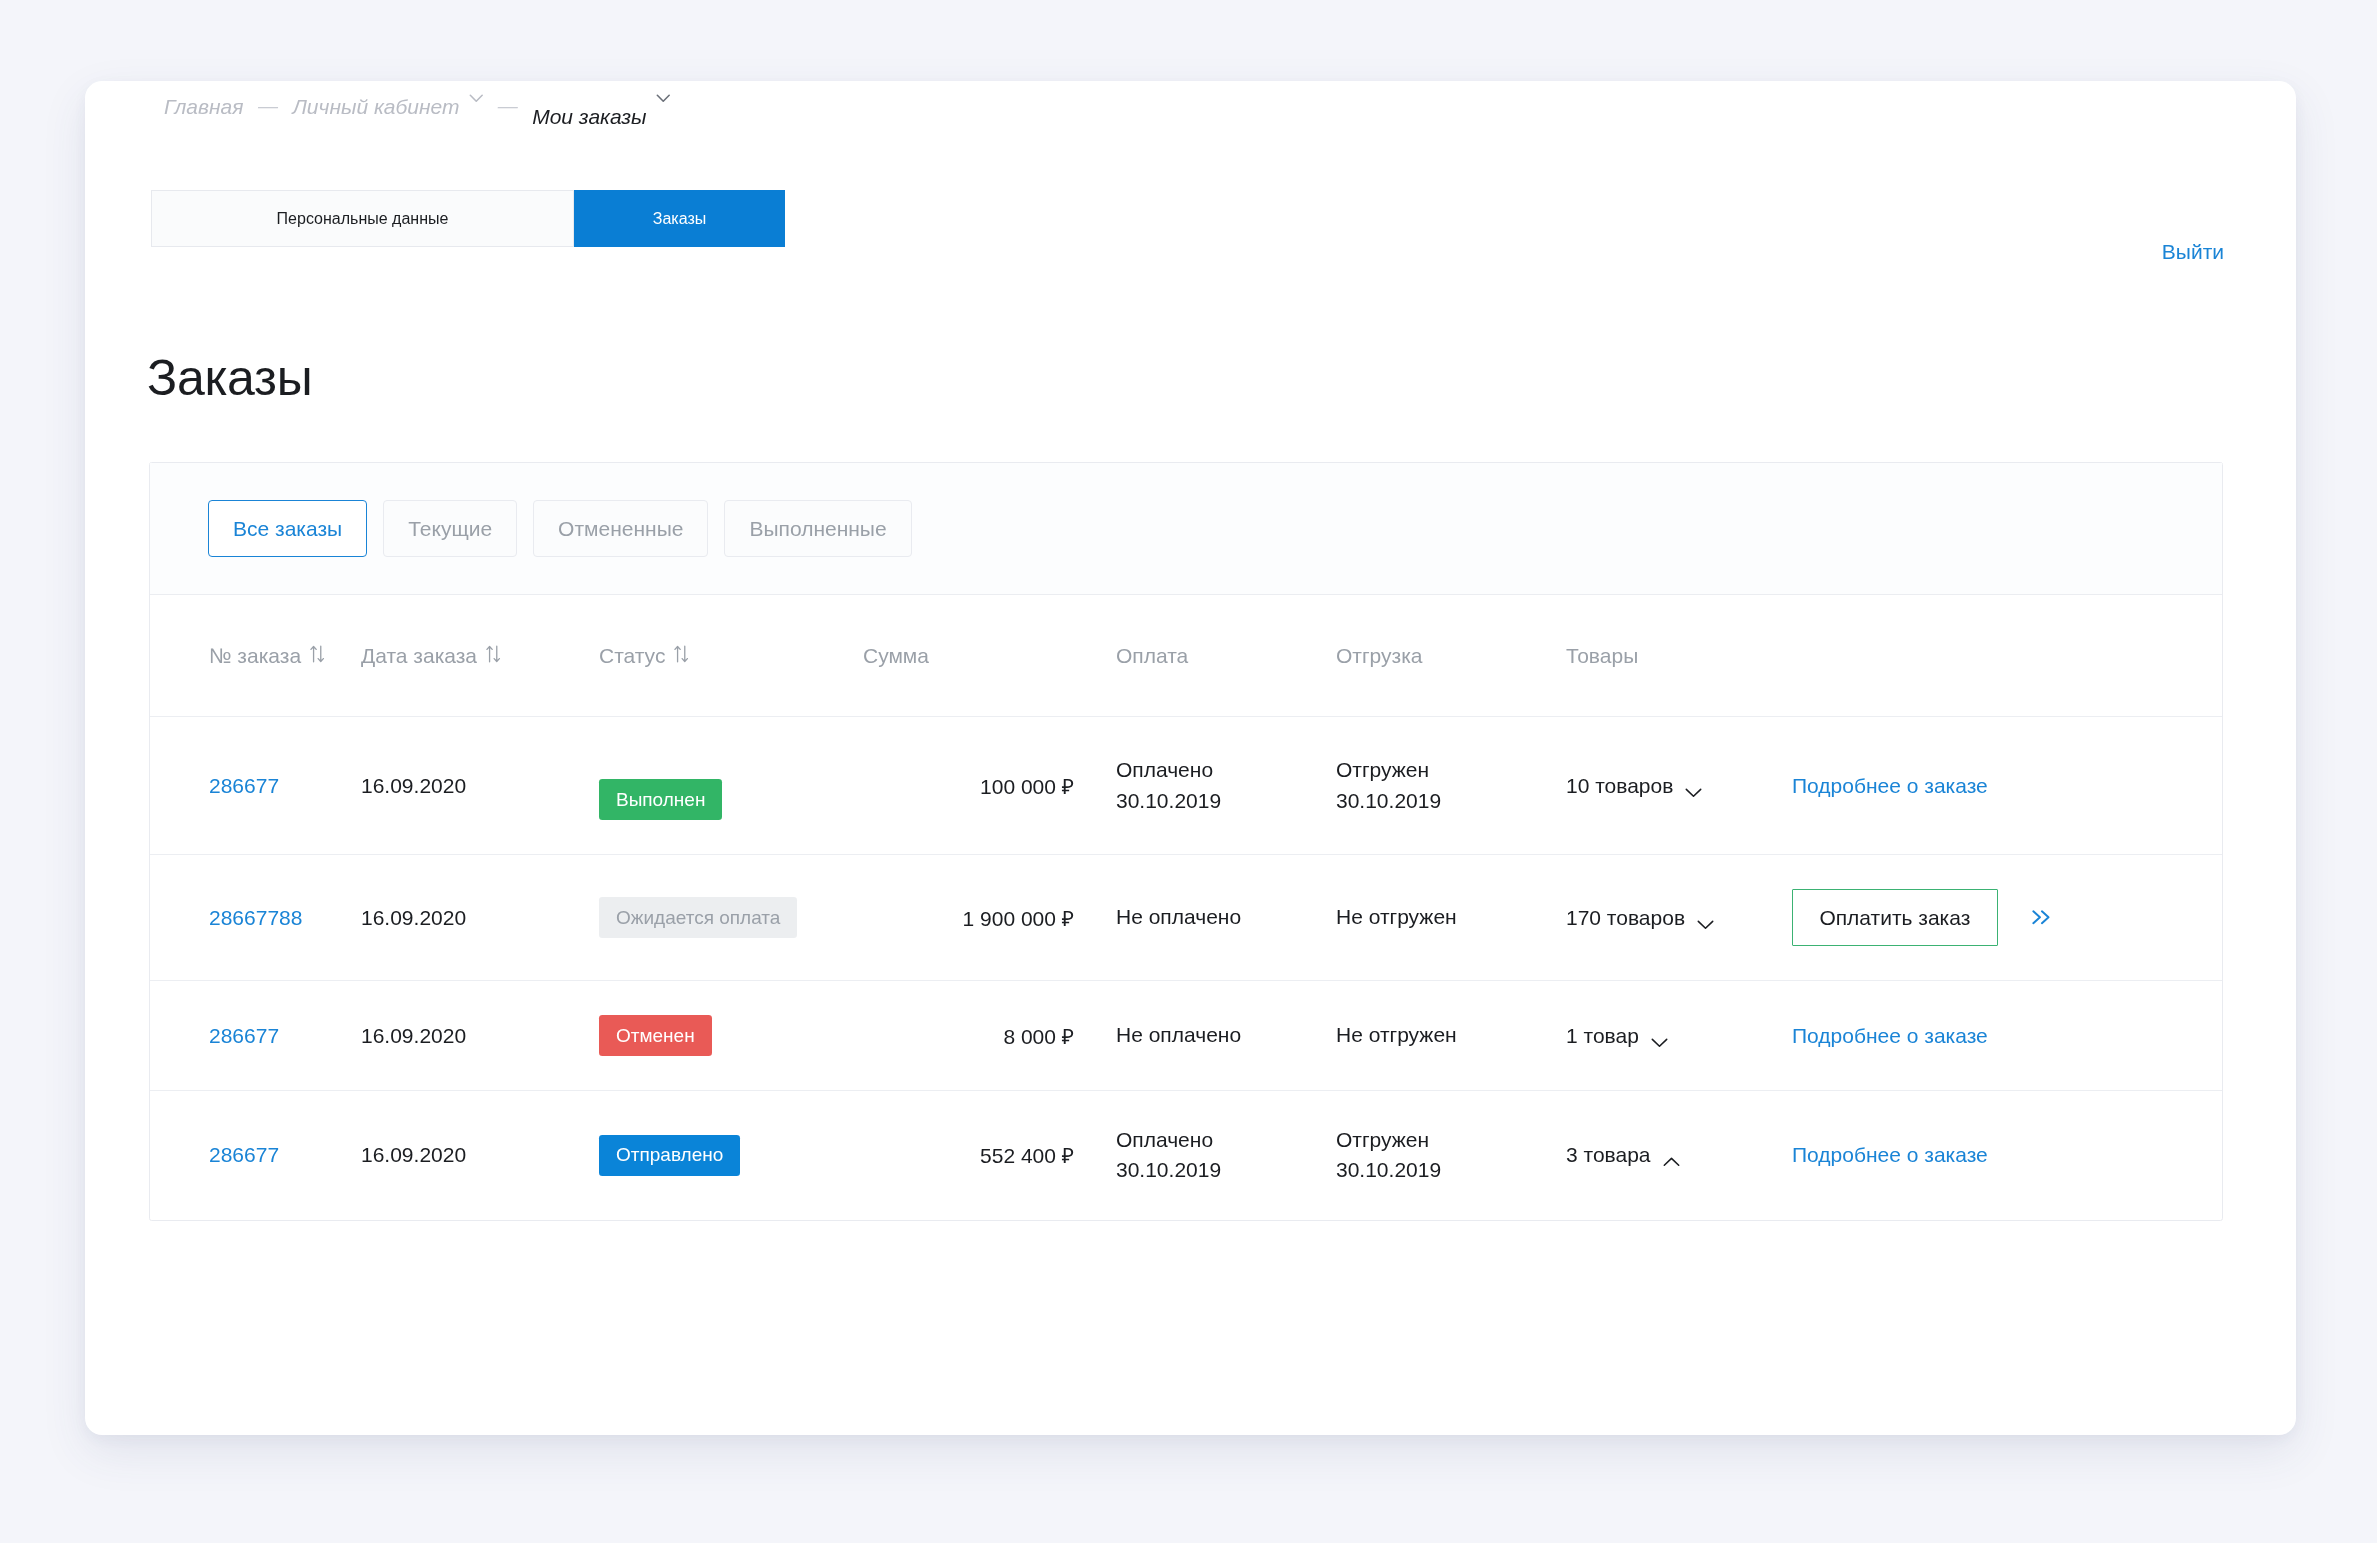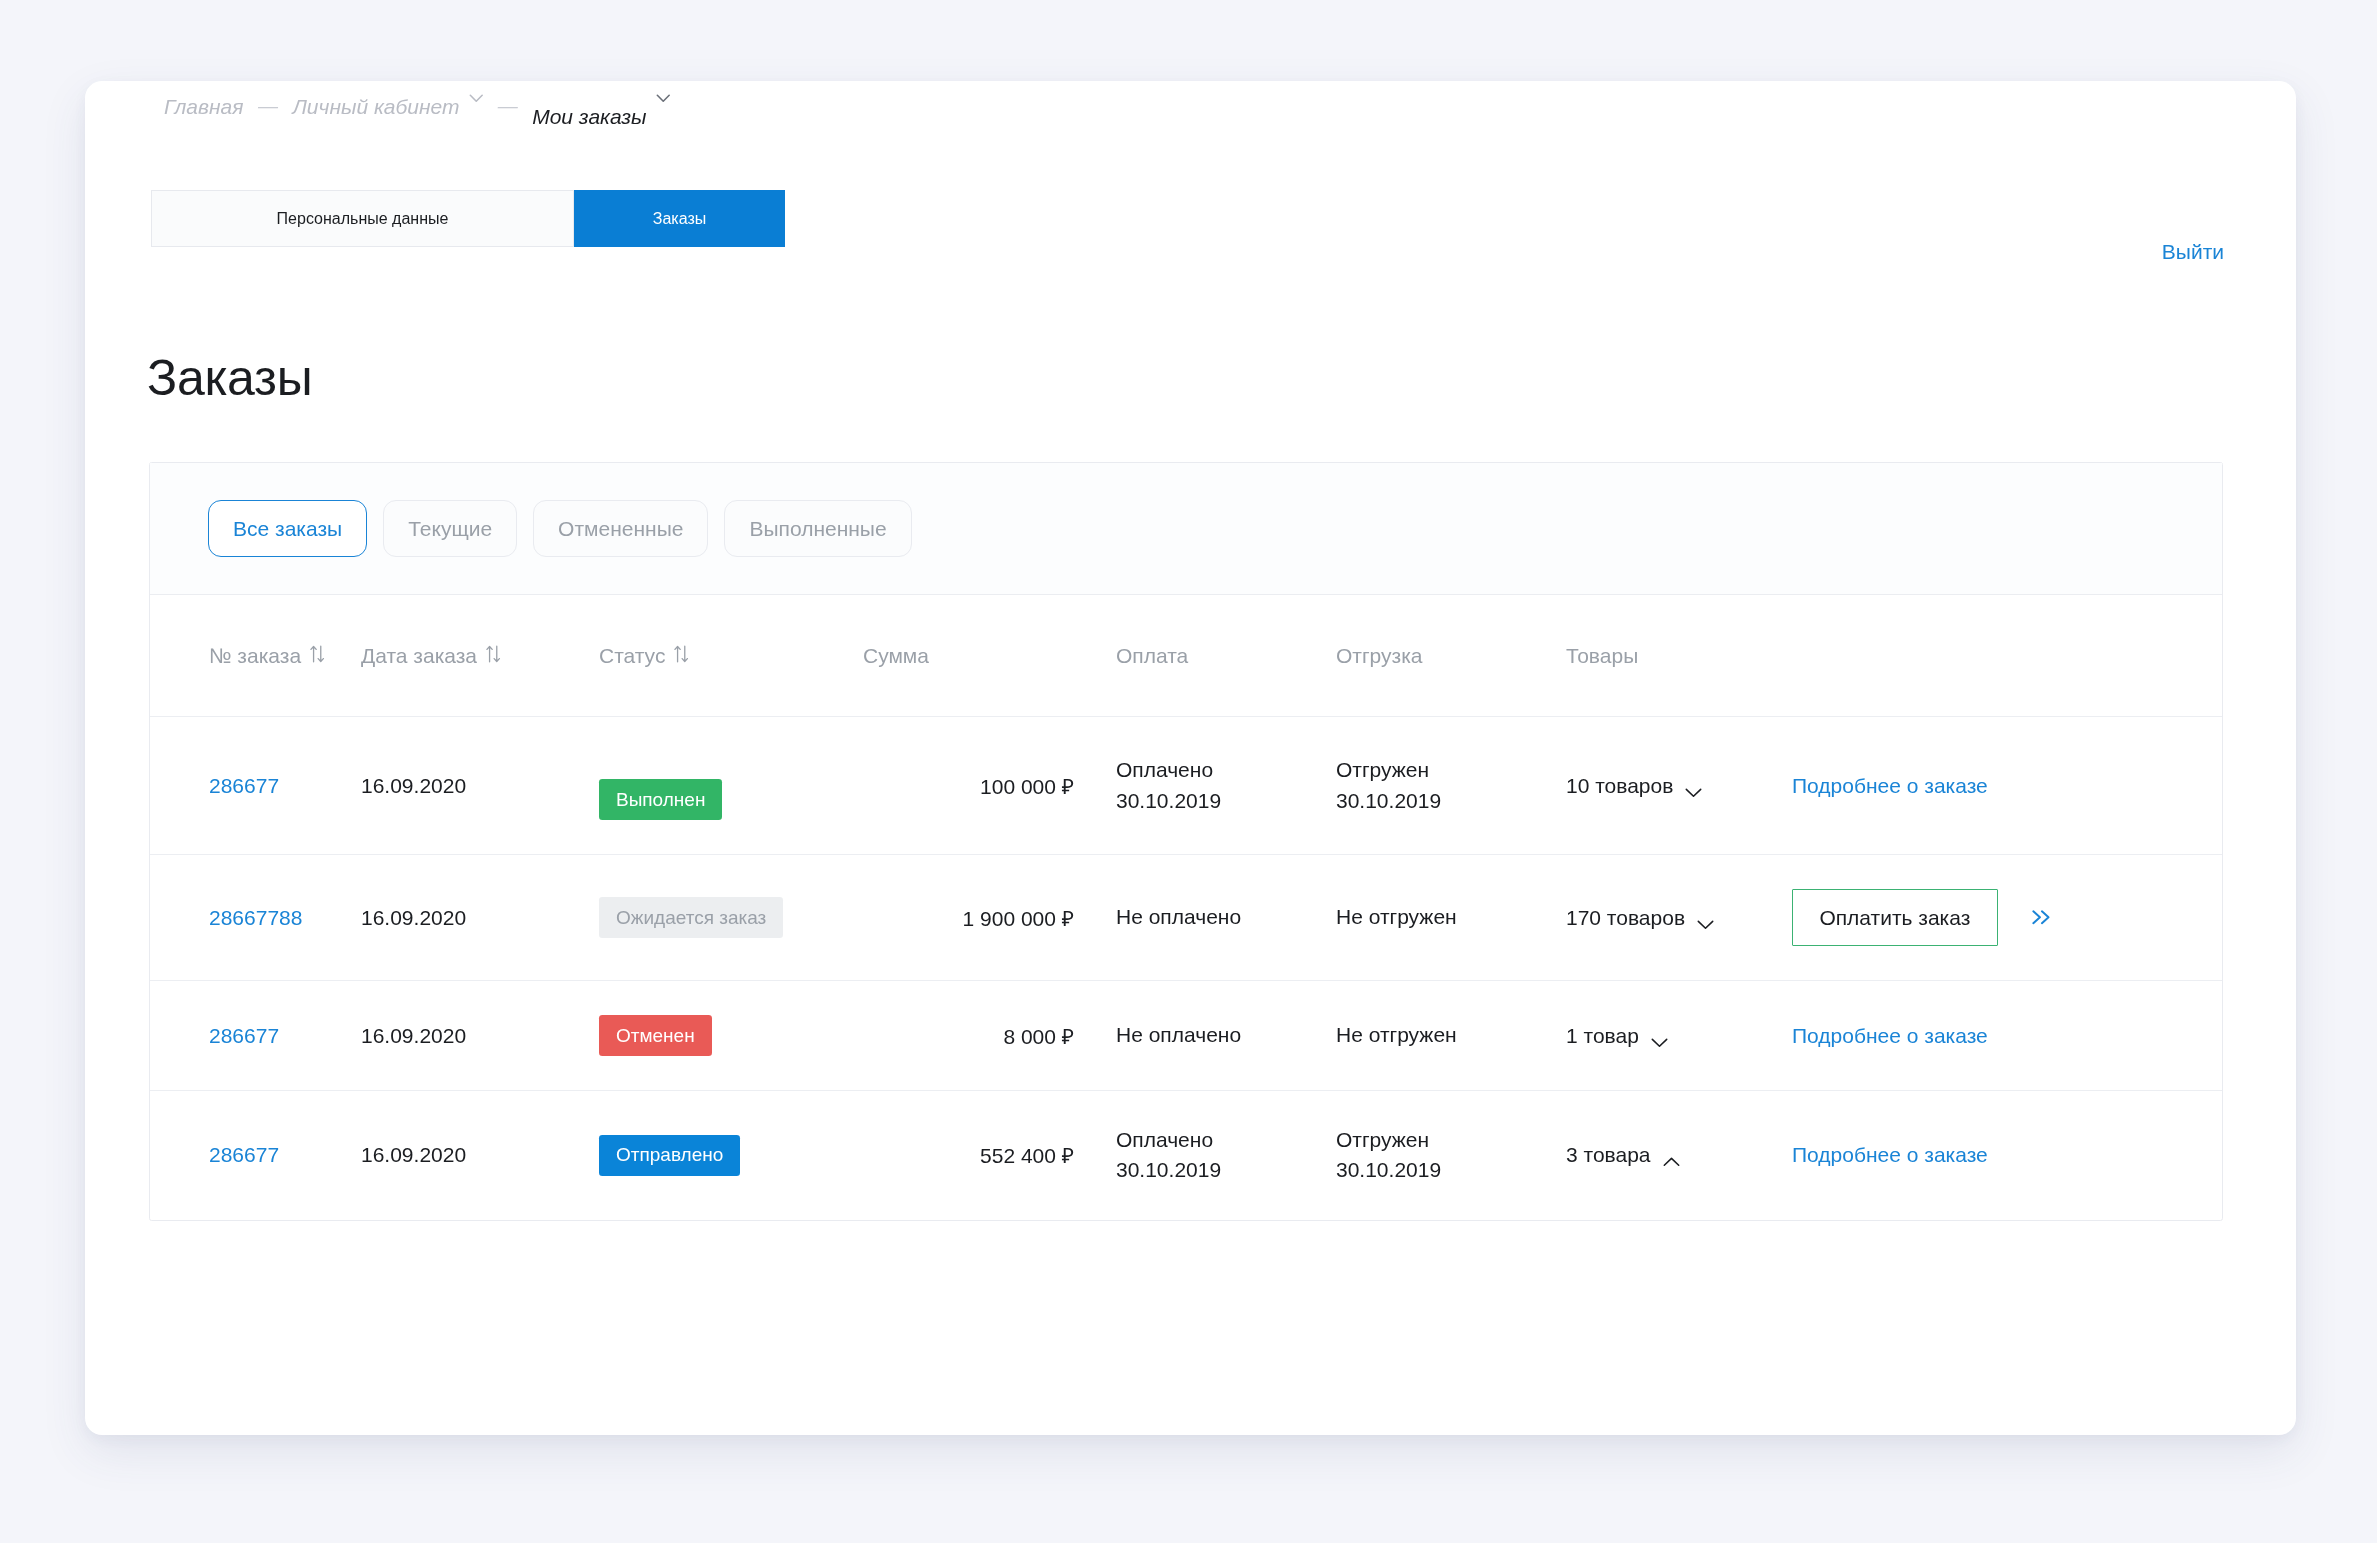--- a/index.html
+++ b/index.html
@@ -125,21 +125,21 @@
     border-bottom: 0.7px solid #ebedf1;
   }
   .filter-btn {
     height: 57px;
     padding: 0 24px;
     display: flex;
     align-items: center;
     justify-content: center;
     font-size: 21px;
     border: 0.7px solid #e9ebf0;
-    border-radius: 13px;
+    border-radius: 4px;
     background: #fbfcfd;
     color: #9aa0a8;
     cursor: pointer;
     white-space: nowrap;
   }
   .filter-btn.active {
     border: 1.3px solid #1a84d6;
     background: #ffffff;
     color: #1a84d6;
   }
@@ -351,21 +351,21 @@
     </td>
     <td class="c-act">
               <div class="row-actions">
                 <span class="detail-link">Подробнее о заказе</span>
               </div>
             </td>
   </tr>
           <tr>
     <td class="c-num"><span class="order-link">28667788</span></td>
     <td class="c-date">16.09.2020</td>
-    <td class="c-status"><span class="badge grey">Ожидается заказ</span></td>
+    <td class="c-status"><span class="badge grey">Ожидается оплата</span></td>
     <td class="c-sum">1 900 000 ₽</td>
     <td class="c-pay two-line muted">
               <div>Не оплачено</div>
             </td>
     <td class="c-ship two-line muted">
               <div>Не отгружен</div>
             </td>
     <td class="c-goods">
       <span class="goods-cell">
         <span>170 товаров</span>

